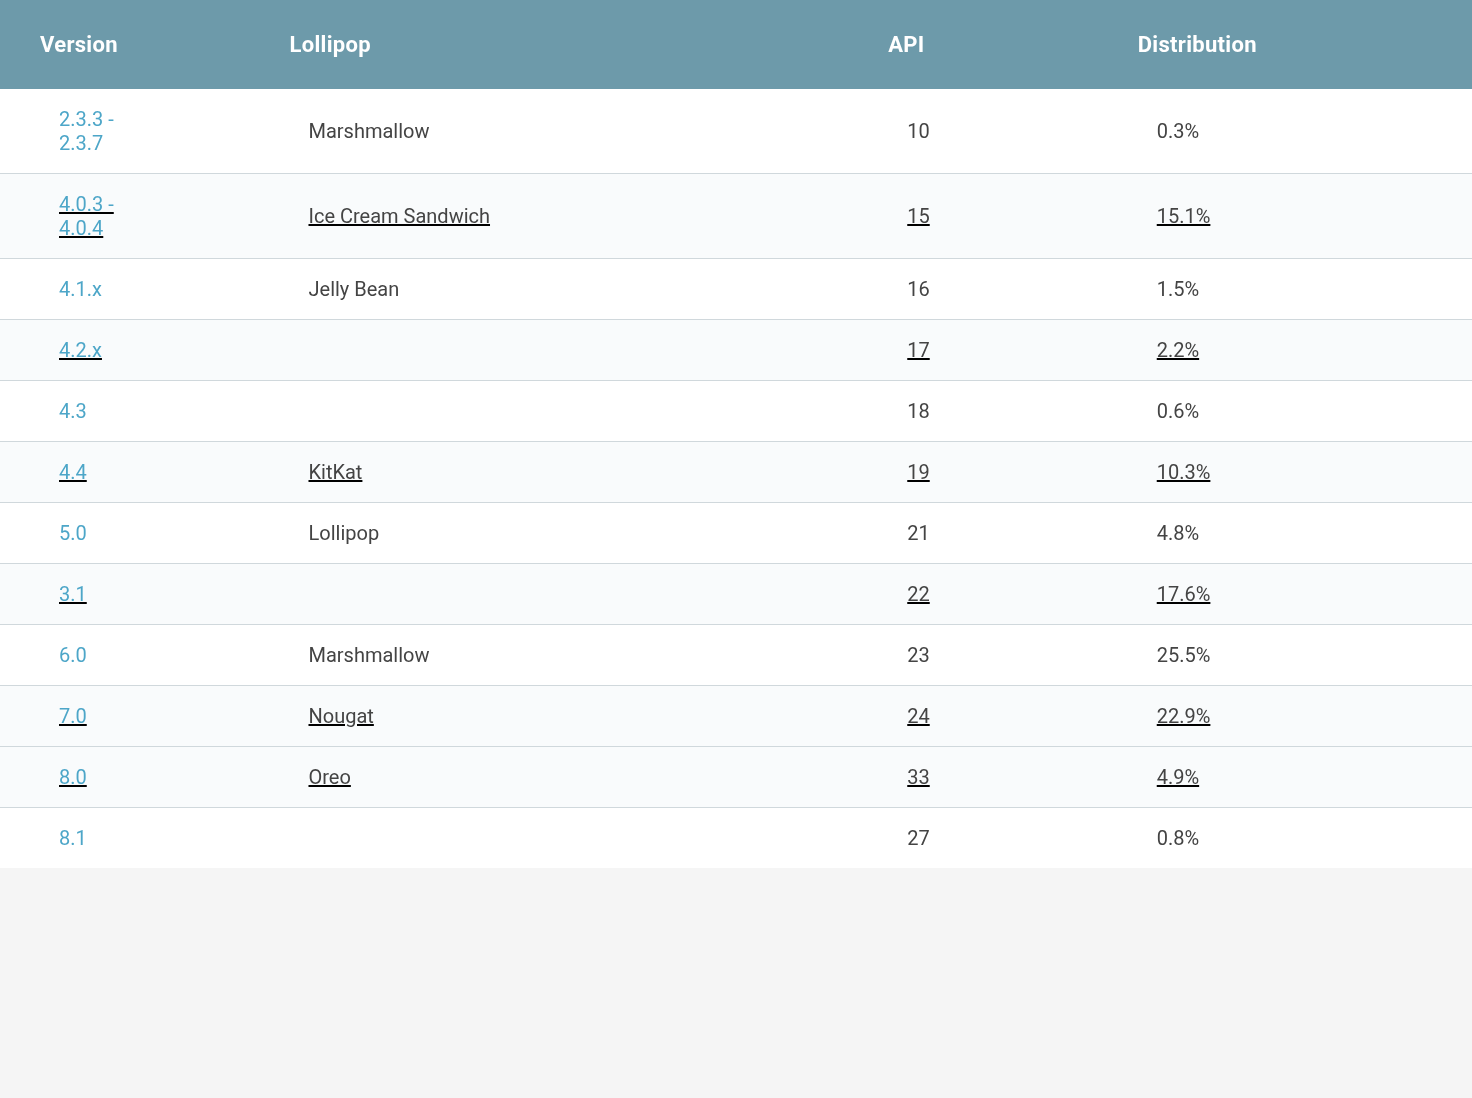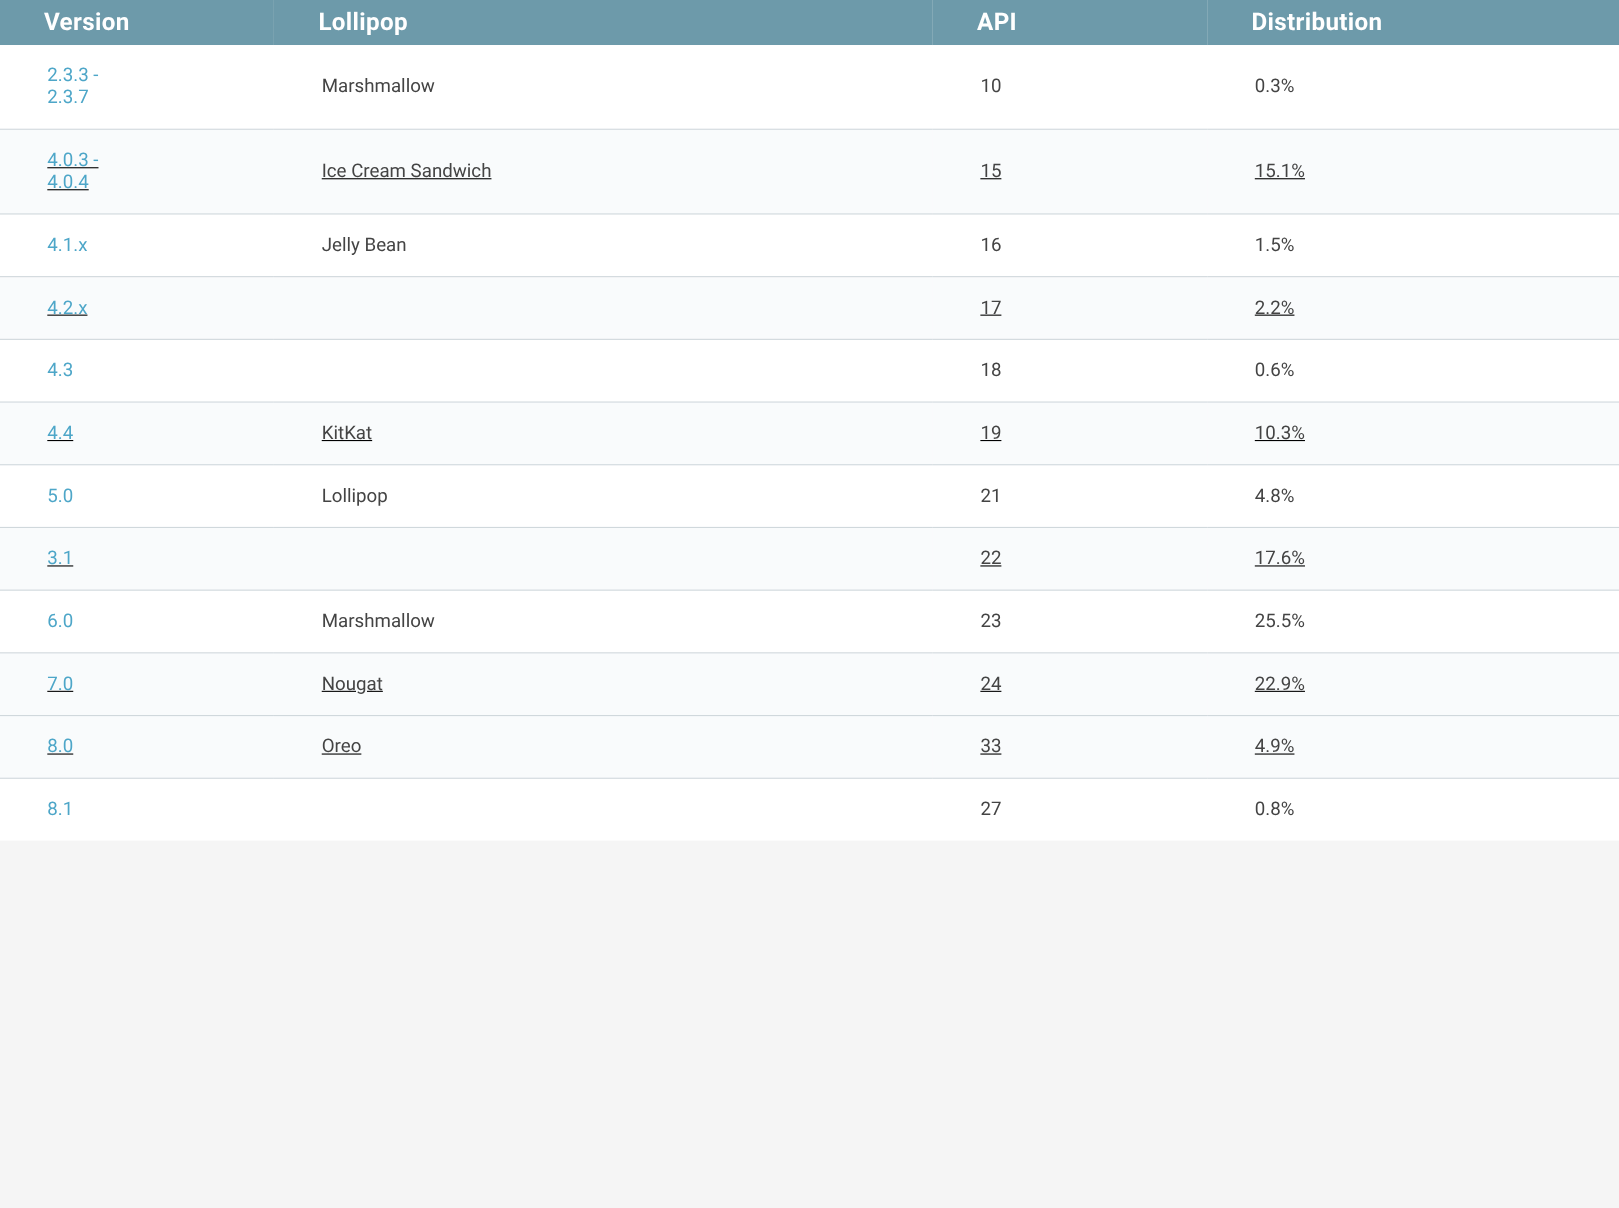--- a/index.html
+++ b/index.html
@@ -26,36 +26,36 @@
     }
 
     thead tr {
       background-color: #6d9aaa;
     }
 
     thead th {
       color: #fff;
       font-weight: 700;
       font-size: 22px;
-      padding: 8px 40px;
+      padding: 32px 40px;
       text-align: left;
       letter-spacing: 0.3px;
     }
 
     tbody tr {
       border-bottom: 1px solid #d0d8dc;
     }
 
     tbody tr:last-child {
       border-bottom: none;
     }
 
     tbody td {
-      padding: 18px 43px;
-      font-size: 17px;
+      padding: 18px 59px;
+      font-size: 20px;
       color: #444;
       vertical-align: middle;
       margin-left: 32px;
     }
 
     .version-link {
       color: #4da6c8;
       font-weight: 400;
     }
 

